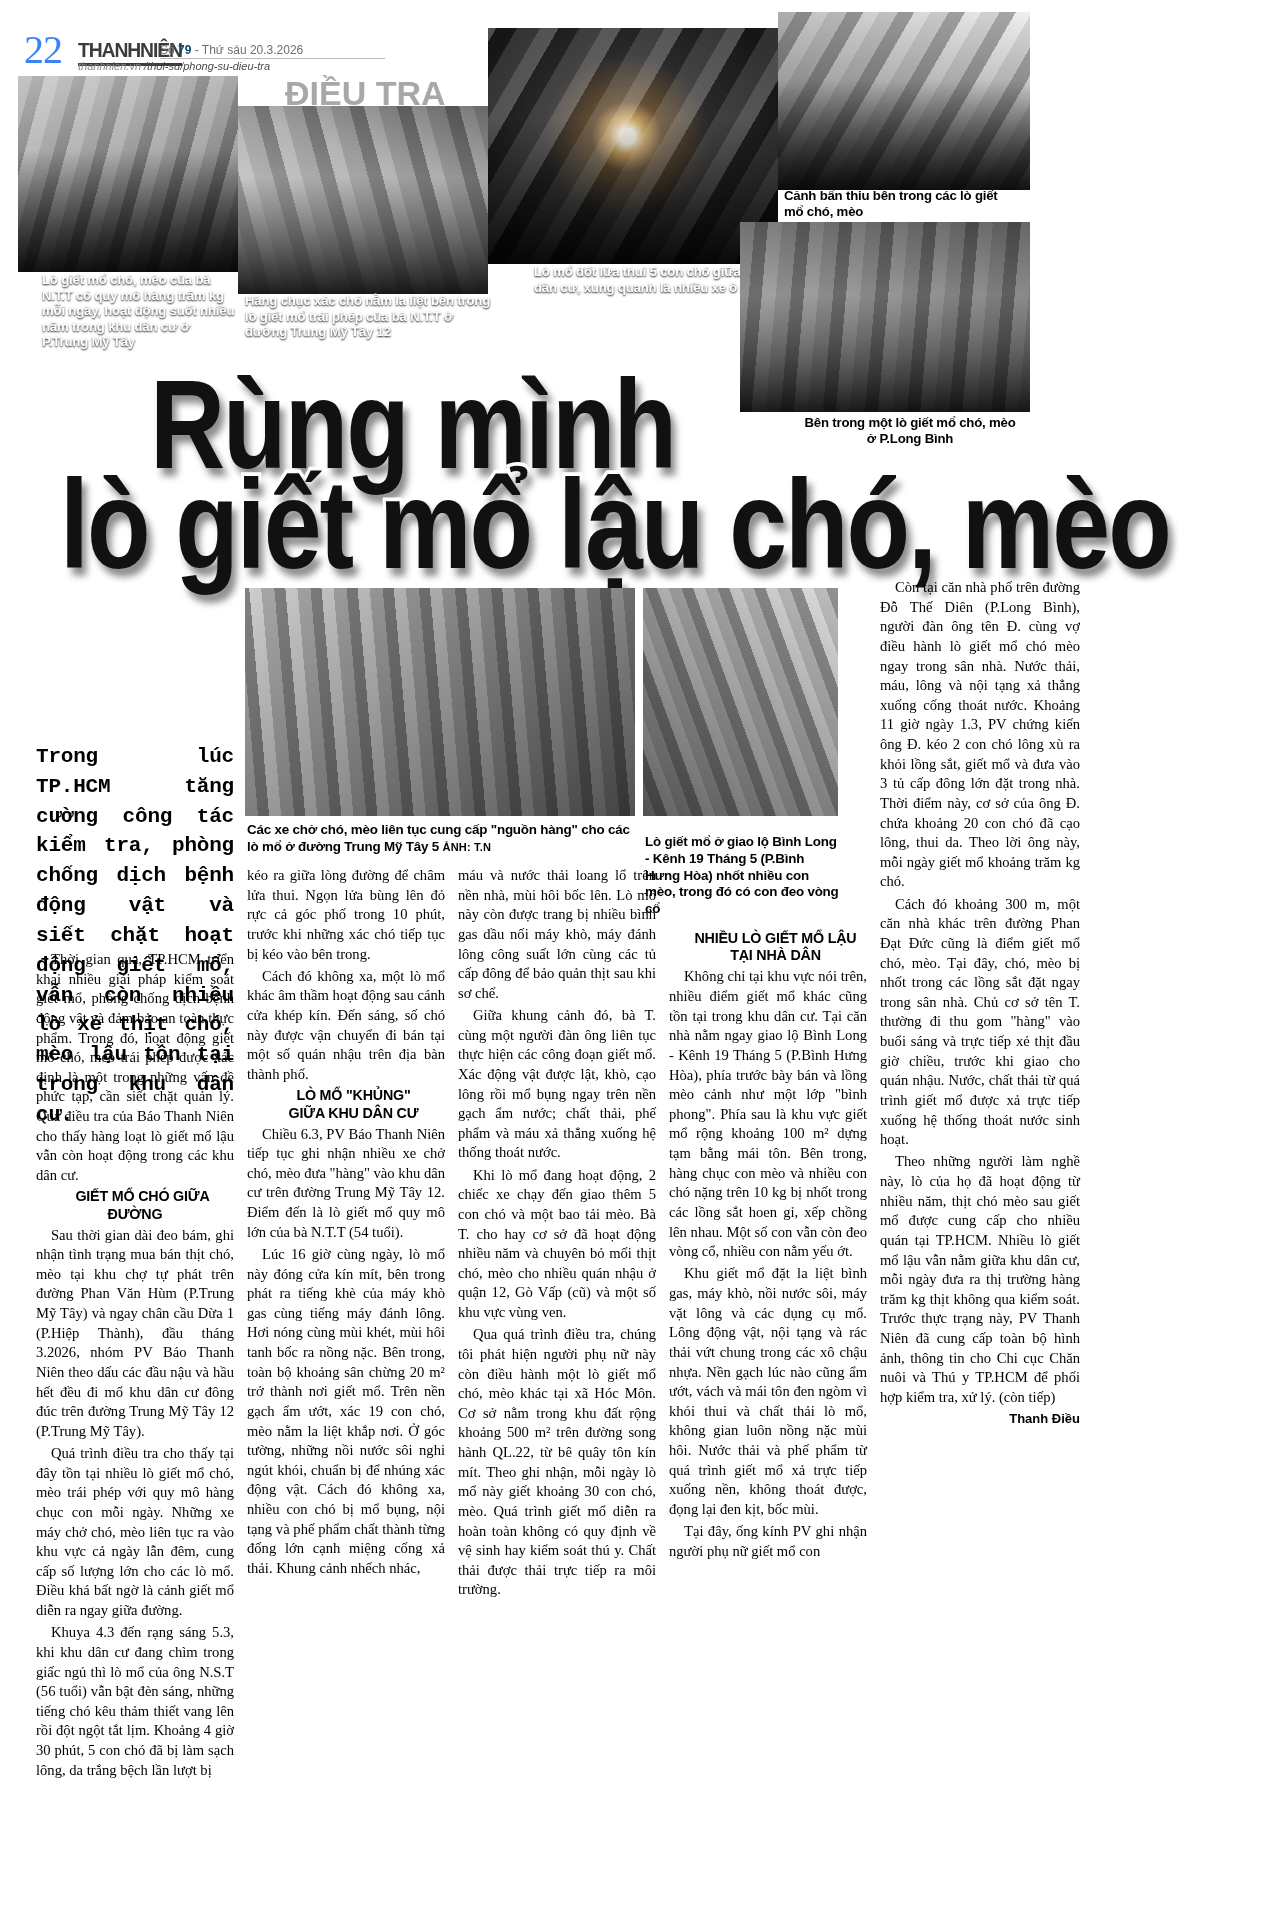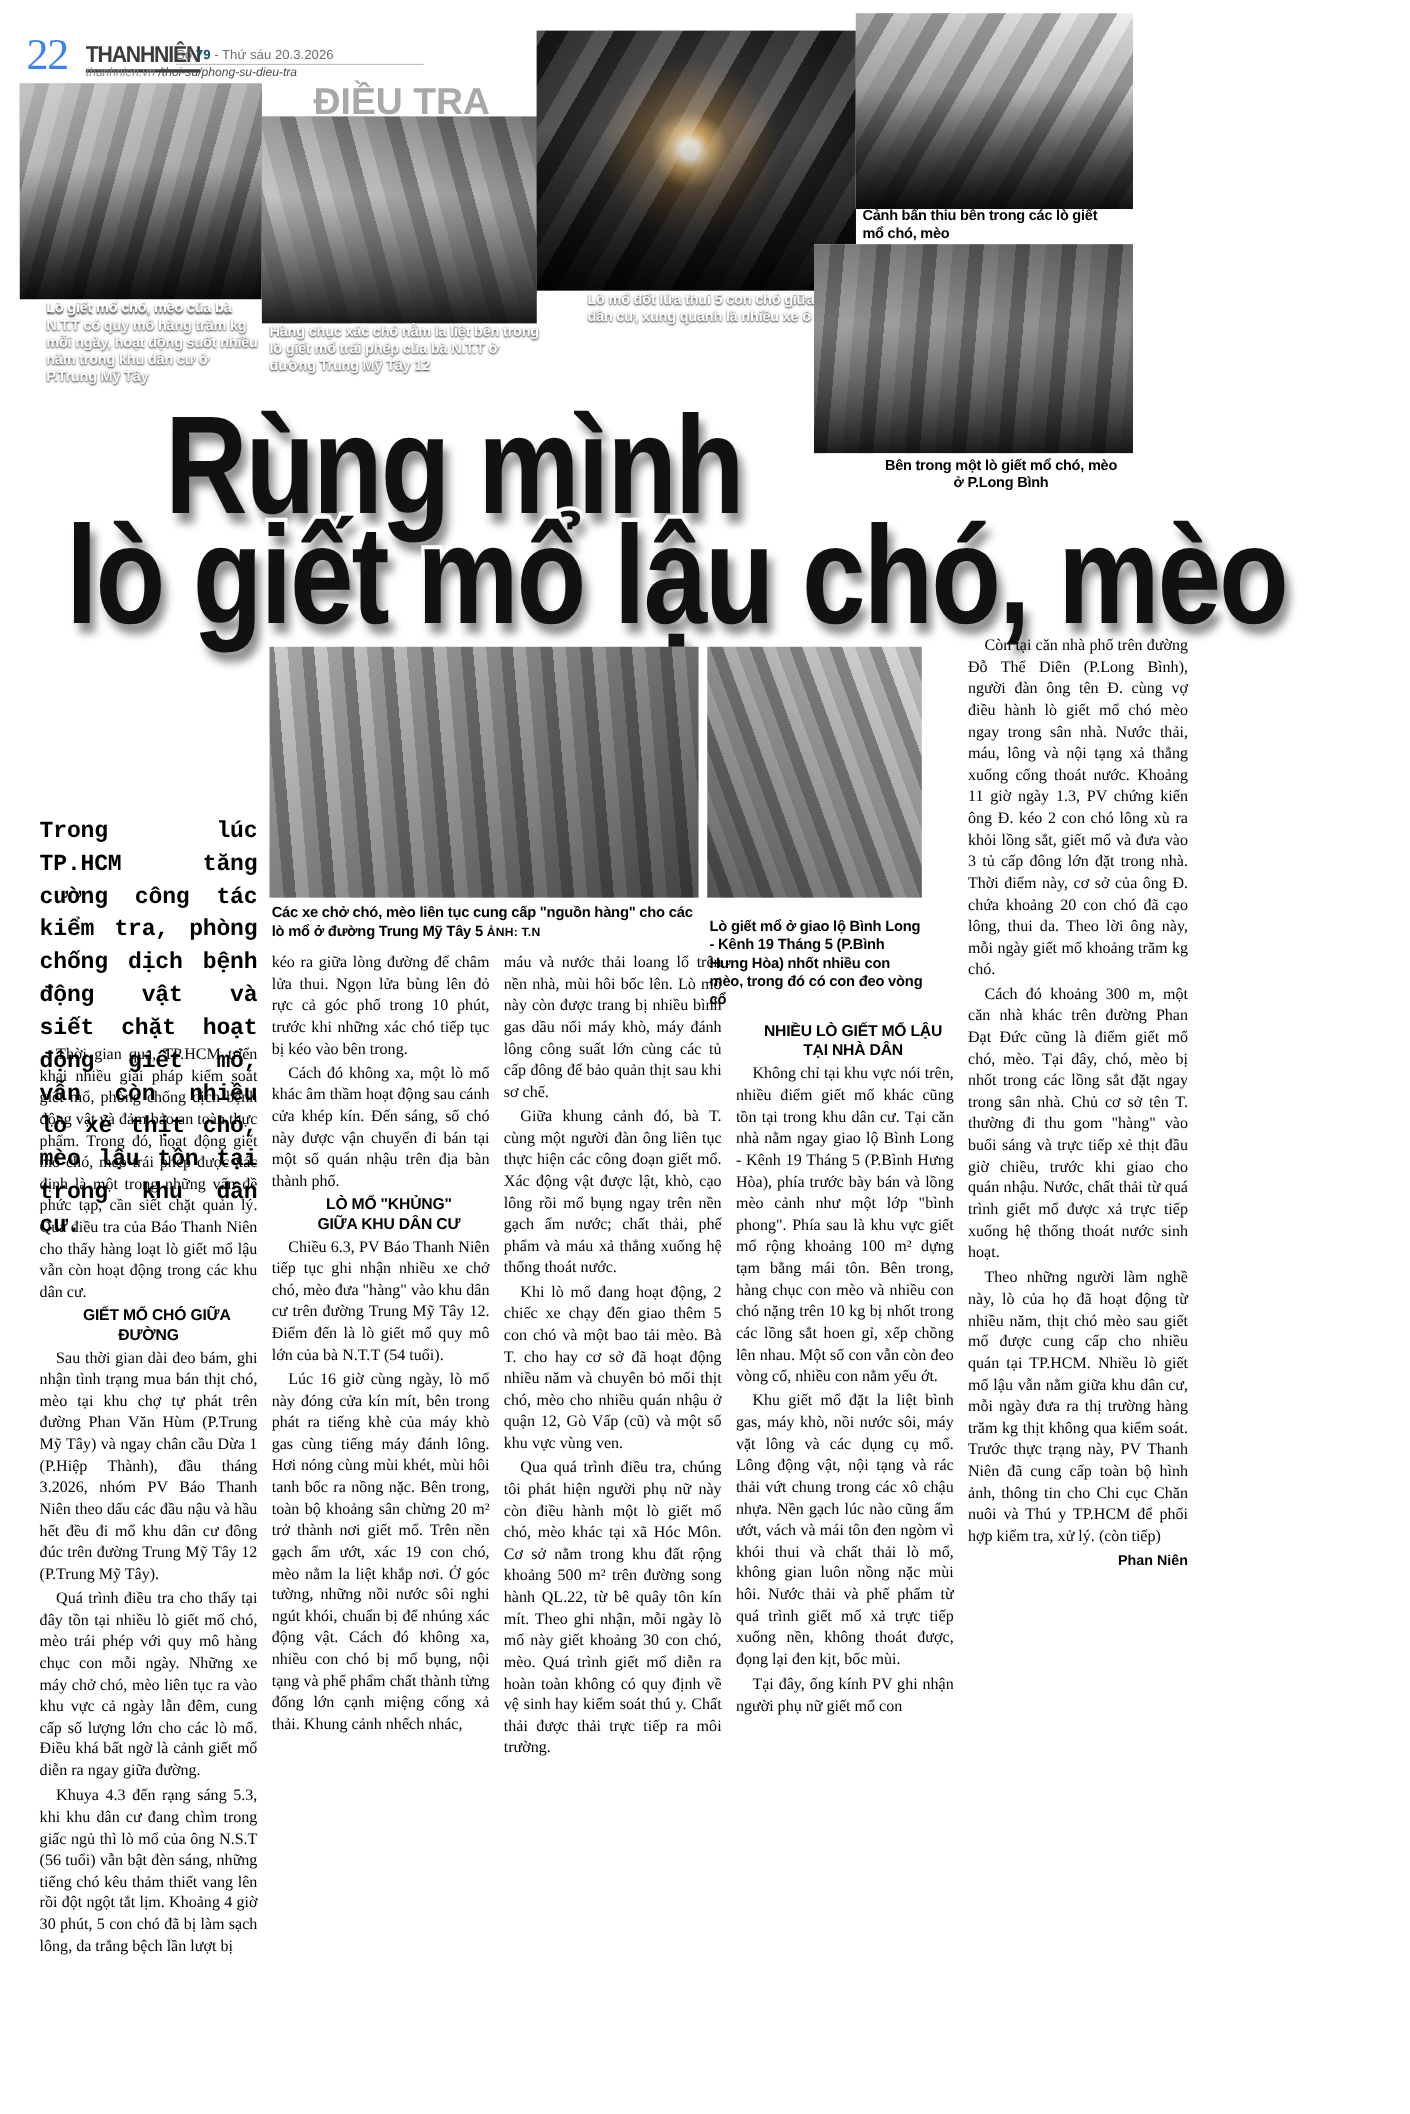--- a/index.html
+++ b/index.html
@@ -173,16 +173,16 @@
     <p class="sub" style="margin-top:0;">TẠI NHÀ DÂN</p>
     <p>Không chỉ tại khu vực nói trên, nhiều điểm giết mổ khác cũng tồn tại trong khu dân cư. Tại căn nhà nằm ngay giao lộ Bình Long - Kênh 19 Tháng 5 (P.Bình Hưng Hòa), phía trước bày bán và lồng mèo cảnh như một lớp "bình phong". Phía sau là khu vực giết mổ rộng khoảng 100 m² dựng tạm bằng mái tôn. Bên trong, hàng chục con mèo và nhiều con chó nặng trên 10 kg bị nhốt trong các lồng sắt hoen gỉ, xếp chồng lên nhau. Một số con vẫn còn đeo vòng cổ, nhiều con nằm yếu ớt.</p>
     <p>Khu giết mổ đặt la liệt bình gas, máy khò, nồi nước sôi, máy vặt lông và các dụng cụ mổ. Lông động vật, nội tạng và rác thải vứt chung trong các xô chậu nhựa. Nền gạch lúc nào cũng ẩm ướt, vách và mái tôn đen ngòm vì khói thui và chất thải lò mổ, không gian luôn nồng nặc mùi hôi. Nước thải và phế phẩm từ quá trình giết mổ xả trực tiếp xuống nền, không thoát được, đọng lại đen kịt, bốc mùi.</p>
     <p>Tại đây, ống kính PV ghi nhận người phụ nữ giết mổ con</p>
   </div>
 
   <div class="col" style="left:880px;top:578px;width:200px;">
     <p>Còn tại căn nhà phố trên đường Đỗ Thế Diên (P.Long Bình), người đàn ông tên Đ. cùng vợ điều hành lò giết mổ chó mèo ngay trong sân nhà. Nước thải, máu, lông và nội tạng xả thẳng xuống cống thoát nước. Khoảng 11 giờ ngày 1.3, PV chứng kiến ông Đ. kéo 2 con chó lông xù ra khỏi lồng sắt, giết mổ và đưa vào 3 tủ cấp đông lớn đặt trong nhà. Thời điểm này, cơ sở của ông Đ. chứa khoảng 20 con chó đã cạo lông, thui da. Theo lời ông này, mỗi ngày giết mổ khoảng trăm kg chó.</p>
     <p>Cách đó khoảng 300 m, một căn nhà khác trên đường Phan Đạt Đức cũng là điểm giết mổ chó, mèo. Tại đây, chó, mèo bị nhốt trong các lồng sắt đặt ngay trong sân nhà. Chủ cơ sở tên T. thường đi thu gom "hàng" vào buổi sáng và trực tiếp xẻ thịt đầu giờ chiều, trước khi giao cho quán nhậu. Nước, chất thải từ quá trình giết mổ được xả trực tiếp xuống hệ thống thoát nước sinh hoạt.</p>
     <p>Theo những người làm nghề này, lò của họ đã hoạt động từ nhiều năm, thịt chó mèo sau giết mổ được cung cấp cho nhiều quán tại TP.HCM. Nhiều lò giết mổ lậu vẫn nằm giữa khu dân cư, mỗi ngày đưa ra thị trường hàng trăm kg thịt không qua kiểm soát. Trước thực trạng này, PV Thanh Niên đã cung cấp toàn bộ hình ảnh, thông tin cho Chi cục Chăn nuôi và Thú y TP.HCM để phối hợp kiểm tra, xử lý. (còn tiếp)</p>
-    <p class="sig">Phan Niên</p>
+    <p class="sig">Thanh Điều</p>
   </div>
 
 </div>
 
 </body></html>

